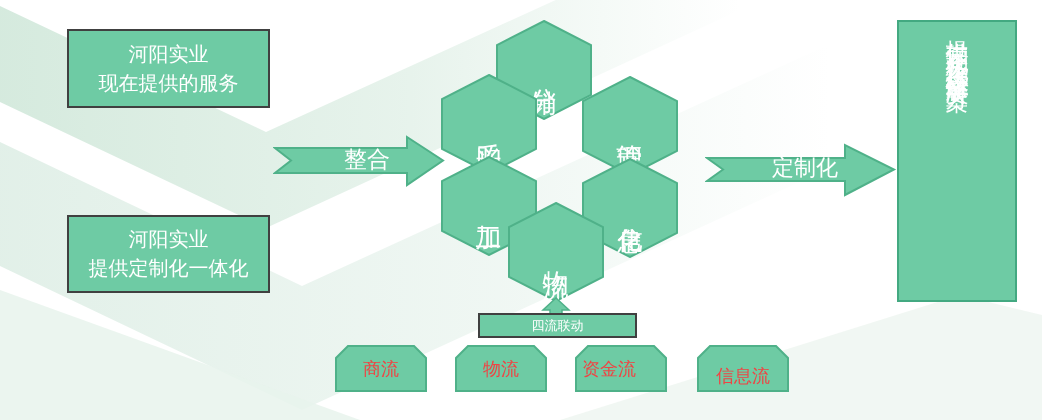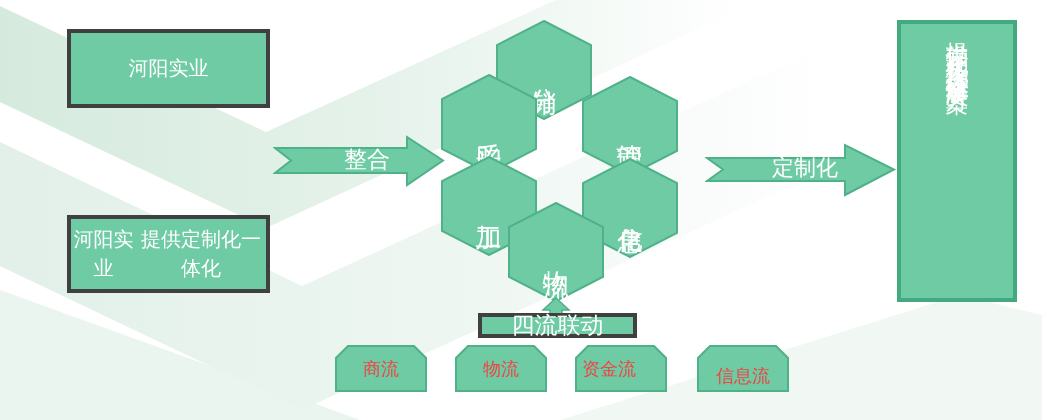--- a/index.html
+++ b/index.html
@@ -1,39 +1,39 @@
 <!DOCTYPE html>
 <html><head>
 <meta charset="utf-8">
 <style>
   html,body{margin:0;padding:0;background:#ffffff;}
   body{font-family:"DejaVu Sans","Liberation Sans",sans-serif;}
   .stage{position:relative;width:1042px;height:420px;overflow:hidden;background:#ffffff;}
   .stage svg.bg{position:absolute;left:0;top:0;pointer-events:none;}
   .shape{position:absolute;box-sizing:border-box;}
-  .gbox{background:#6ecba4;border:4px solid #404040;color:#ffffff;
-        display:flex;flex-direction:row;align-items:center;justify-content:center;
+  .gbox{background:#6ecba4;border:2px solid #404040;color:#ffffff;
+        display:flex;flex-direction:column;align-items:center;justify-content:center;
         text-align:center;}
   .gbox .ln{line-height:1.45;}
   .svgwrap{position:absolute;}
   .svgwrap svg{display:block;}
   .overlay-label{position:absolute;left:0;top:0;width:100%;height:100%;
         display:flex;align-items:center;justify-content:center;color:#fff;}
   .arrow-label{font-size:23px;text-underline-offset:3px;
         padding-bottom:4px;}
   .hex-label{writing-mode:vertical-rl;text-orientation:upright;font-size:26px;
         letter-spacing:2px;line-height:1;}
   .vert-wrap{position:absolute;left:0;top:0;width:100%;height:100%;
         display:flex;align-items:center;justify-content:center;}
   .vert-cols{writing-mode:vertical-rl;text-orientation:upright;height:100%;
         display:flex;align-items:center;}
   .vert-col{font-size:23px;letter-spacing:3px;line-height:1.0;margin:0 4px;
         color:#ffffff;display:flex;align-items:center;}
   .flow-label{font-size:18px;color:#ef4444;}
-  .small-label{font-size:23px;color:#fff;line-height:1;}
+  .small-label{font-size:13px;color:#fff;line-height:1;}
 </style>
 </head>
 <body>
 
 <div class="stage">
 
   <svg class="bg" width="1042" height="420" viewBox="0 0 1042 420">
     <defs>
       <linearGradient id="g1" x1="0" y1="0" x2="1" y2="0">
         <stop offset="0" stop-color="#d3e9dc" stop-opacity="0.95"></stop>
@@ -47,20 +47,21 @@
       </linearGradient>
     </defs>
     <polygon points="0,6 266,132 740,-84 740,10 266,228 0,102" fill="url(#g1)"></polygon>
     <polygon points="0,142 302,286 830,44 830,168 302,410 0,266" fill="url(#g2)"></polygon>
     <polygon points="0,290 0,420 360,420" fill="#e7f3ec" opacity="0.85"></polygon>
     <polygon points="560,420 960,295 1042,315 1042,420" fill="#eef6f1" opacity="0.85"></polygon>
   </svg>
 
   <div class="shape gbox" style="left:67px;top:29px;width:203px;height:79px;font-size:20px;">
     <div class="ln">河阳实业</div>
+    <div class="ln">现在提供的服务</div>
   </div>
 
   <div class="shape gbox" style="left:67px;top:215px;width:203px;height:78px;font-size:20px;">
     <div class="ln">河阳实业</div>
     <div class="ln">提供定制化一体化</div>
   </div>
 
   <div class="svgwrap" style="left:273px;top:135px;width:172px;height:52px;">
     <svg width="172" height="52" viewBox="0 0 172 52">
       <polygon points="2,13 134,13 134,2 170,25.5 134,50 134,38 2,38 18,25.5" fill="#6ecba4" stroke="#4fb189" stroke-width="2"></polygon>

